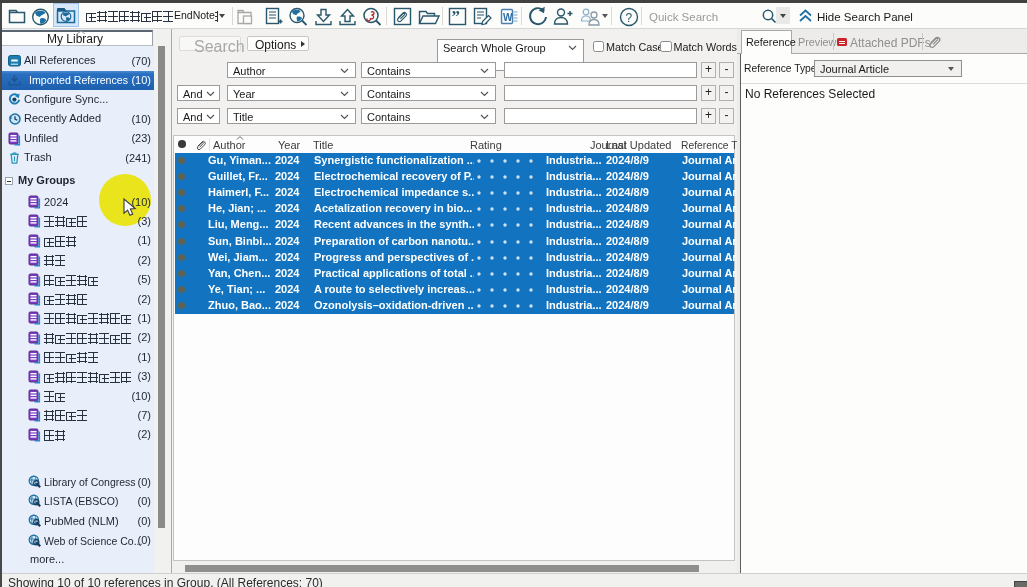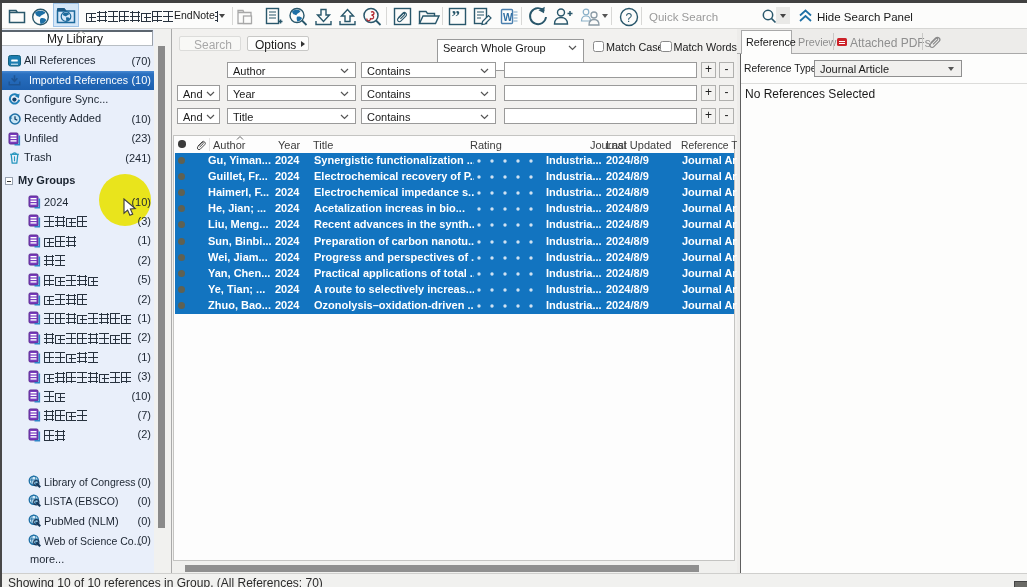--- a/index.html
+++ b/index.html
@@ -399,21 +399,21 @@
 
     <svg style="position:absolute;left:121px;top:169px;" width="14" height="19" viewBox="0 0 14 19">
         <path d="M1 1 L1 15.2 L4.6 12.1 L6.9 17.3 L9.7 16.1 L7.4 11.0 L12.2 10.6 Z" fill="#fff" stroke="#3f3f3f" stroke-width="1.15"></path>
       </svg>
   </div>
   <div class="abs" id="sidetrack"></div>
   <div class="abs" id="sidethumb"></div>
   <div class="abs" id="midpanel">
 
     <div style="position:absolute;left:7px;top:7px;width:62px;height:15px;background:#f8f8f6;border:1px solid #dcdcda;border-radius:2px;box-sizing:border-box;">
-        <span style="position:absolute;left:14px;top:1px;font-size:12px;color:#a8a8a8;">Search</span>
+        <span style="position:absolute;left:14px;top:1px;font-size:16px;color:#a8a8a8;">Search</span>
       </div>
     <div style="position:absolute;left:75px;top:7px;width:62px;height:15px;background:#fdfdfc;border:1px solid #c8c8c6;border-radius:2px;box-sizing:border-box;">
         <span style="position:absolute;left:7px;top:1px;font-size:12px;color:#1a1a1a;">Options</span>
         <span style="position:absolute;left:53px;top:4px;width:0;height:0;border-top:3.5px solid transparent;border-bottom:3.5px solid transparent;border-left:4.5px solid #333;"></span>
       </div>
 
     <div class="combo" style="left:265px;top:10px;width:147px;height:32px;">
         <span class="cv">Search Whole Group</span>
       <svg style="position:absolute;right:6px;top:5px" width="9" height="6">
           <path d="M1 1 L4.5 4.5 L8 1" fill="none" stroke="#555" stroke-width="1.2"></path>
@@ -548,21 +548,21 @@
             <circle cx="54" cy="2" r="1.7" fill="#cfe2f2"></circle>
           </svg>
           <span class="tc" style="left:371px;width:56px;overflow:hidden;display:inline-block;position:absolute;">Industria...</span>
           <span class="tc" style="left:431px;">2024/8/9</span>
           <span class="tc" style="left:507px;">Journal Arti</span>
         </div>
 <div class="trow" style="top:65.3px;">
           <span class="rdot"></span>
           <span class="tc" style="left:33px;width:64px;overflow:hidden;display:inline-block;position:absolute;">He, Jian; ...</span>
           <span class="tc" style="left:100px;">2024</span>
-          <span class="tc" style="left:139px;width:160px;overflow:hidden;display:inline-block;position:absolute;">Acetalization increas in bio...</span>
+          <span class="tc" style="left:139px;width:160px;overflow:hidden;display:inline-block;position:absolute;">Acetalization recovery in bio...</span>
           <svg class="abs" style="left:302px;top:6px" width="58" height="4">
             <circle cx="2" cy="2" r="1.7" fill="#cfe2f2"></circle>
             <circle cx="15" cy="2" r="1.7" fill="#cfe2f2"></circle>
             <circle cx="28" cy="2" r="1.7" fill="#cfe2f2"></circle>
             <circle cx="41" cy="2" r="1.7" fill="#cfe2f2"></circle>
             <circle cx="54" cy="2" r="1.7" fill="#cfe2f2"></circle>
           </svg>
           <span class="tc" style="left:371px;width:56px;overflow:hidden;display:inline-block;position:absolute;">Industria...</span>
           <span class="tc" style="left:431px;">2024/8/9</span>
           <span class="tc" style="left:507px;">Journal Arti</span>

